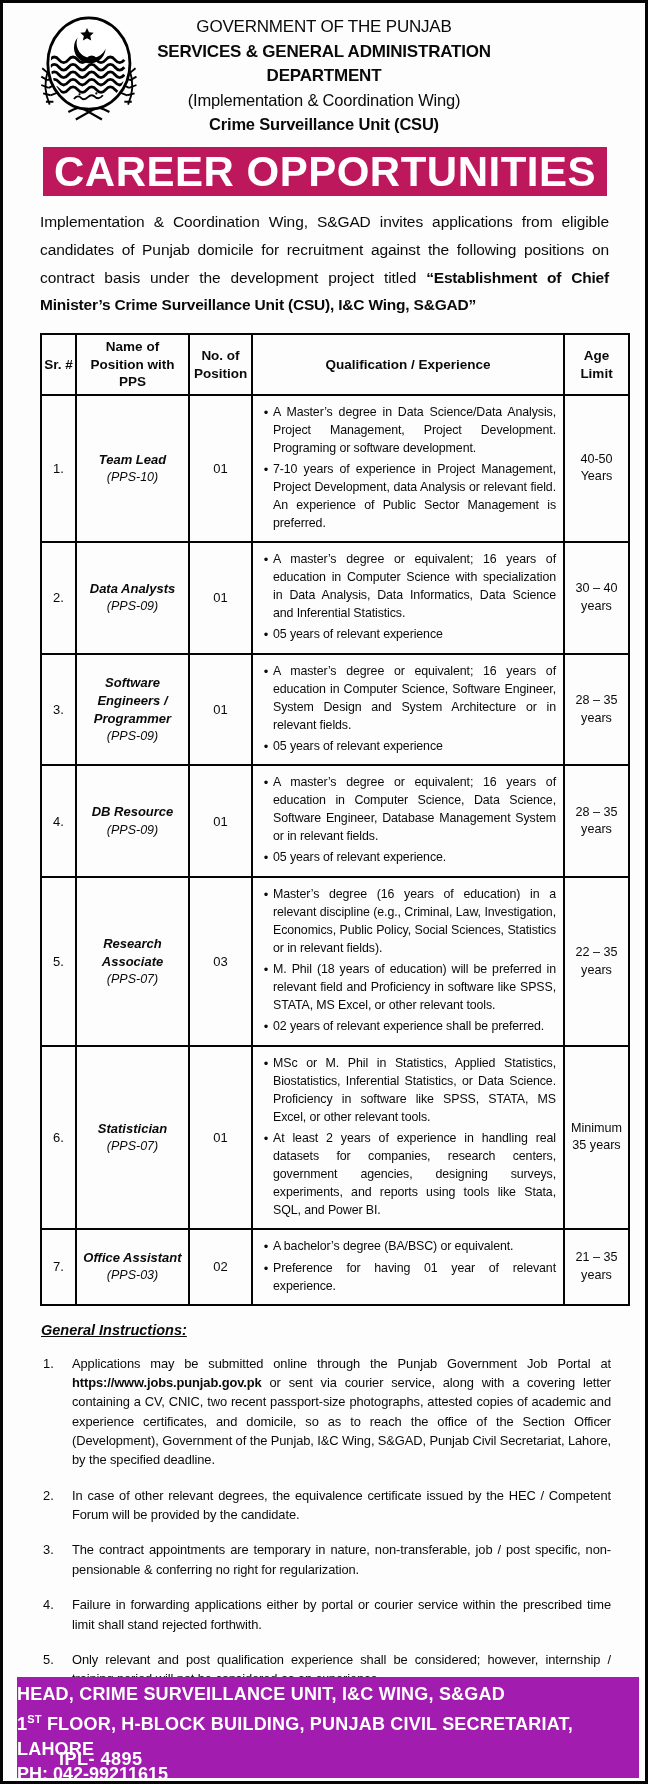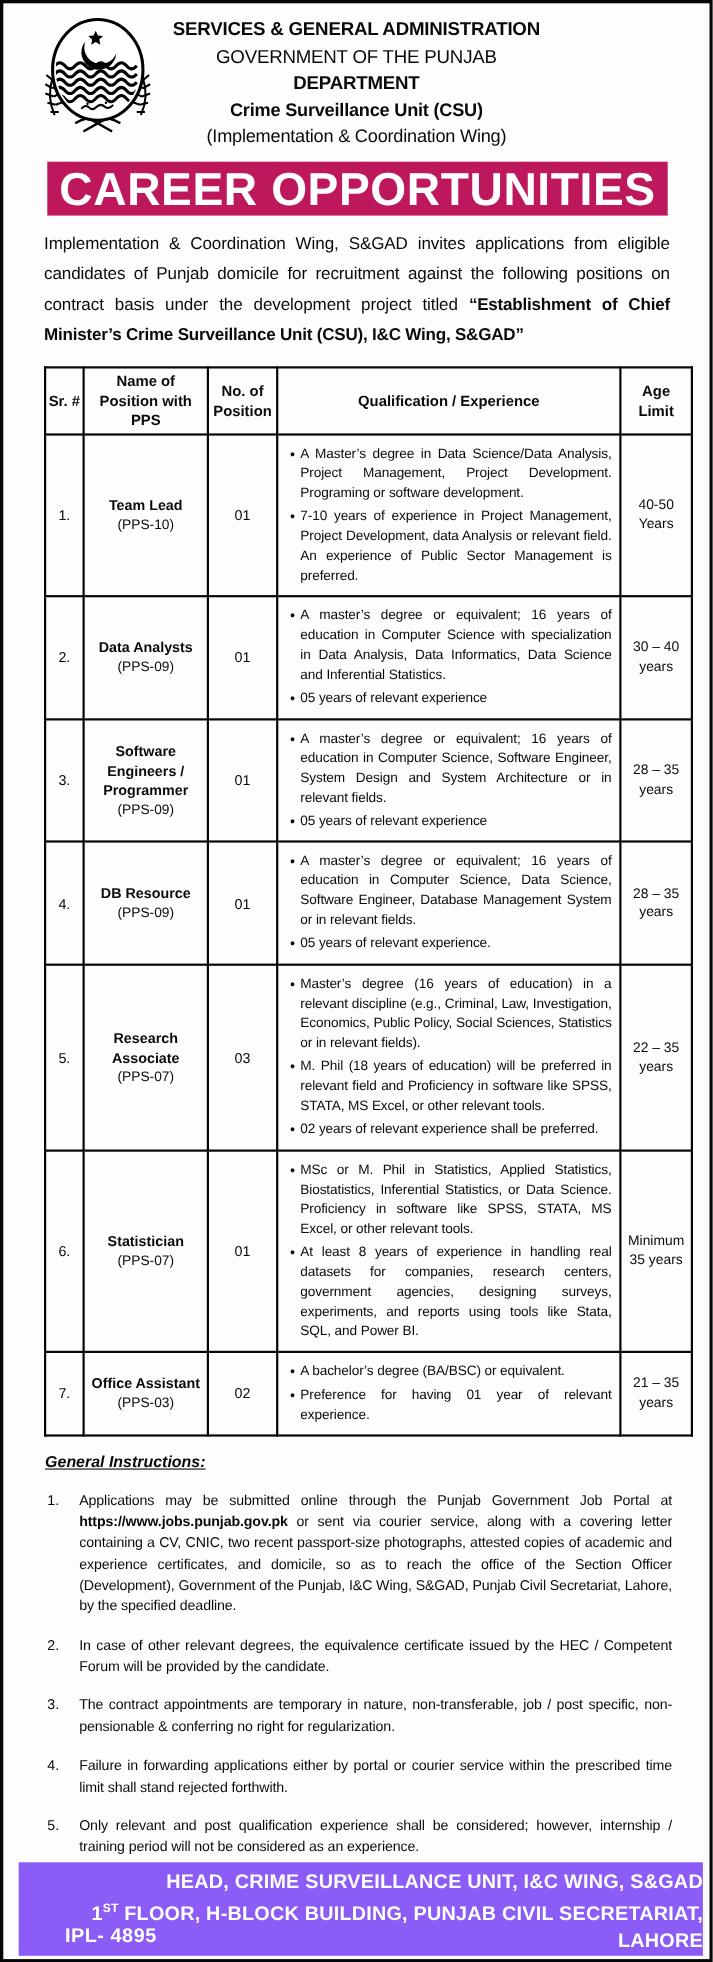--- a/index.html
+++ b/index.html
@@ -41,21 +41,21 @@
     width:588px; table-layout:fixed; font-size:12.4px;
   }
   table.positions th, table.positions td { border:2px solid #050505; vertical-align:middle; }
   table.positions th { font-size:13.5px; font-weight:bold; padding:3px 2px; line-height:1.3; }
   .col-sr  { width:35px; }
   .col-pos { width:113px; }
   .col-num { width:63px; }
   .col-qual{ width:312px; }
   .col-age { width:65px; }
   td.c-sr  { text-align:center; font-size:13px; }
-  td.c-pos { text-align:center; line-height:1.4; padding:2px; }
+  td.c-pos { text-align:center; line-height:1.4; padding:2px;font-style:italic; }
   td.c-pos .pos-name { font-weight:bold; font-size:13px; }
   td.c-pos .pos-pps  { font-size:12.5px; }
   td.c-num { text-align:center; font-size:13px; }
   td.c-age { text-align:center; font-size:12.6px; line-height:1.4; padding:2px; }
   td.c-qual{ padding:5px 7px 5px 6px; }
   ul.bullets { margin:0; padding:0; list-style:none; }
   ul.bullets li { display:flex; margin:3px 0; line-height:1.45; }
   ul.bullets li::before { content:"\2022"; flex:0 0 14px; text-align:center; font-size:13px; }
   ul.bullets .btxt { flex:1; text-align:justify; letter-spacing:-0.1px; }
   
@@ -66,22 +66,22 @@
   }
   ol.instructions {
     margin:12px 34px 0 40px; padding:0; list-style:none; counter-reset:inst;
     font-size:12.9px; line-height:1.5;
   }
   ol.instructions li { counter-increment:inst; display:flex; margin:16px 0 8px 0; }
   ol.instructions li::before { content:counter(inst) "."; flex:0 0 29px; }
   ol.instructions .itext { flex:1; text-align:justify; letter-spacing:-0.1px; }
   
   .footer {
-    position:absolute; left:14px; right:6px; bottom:3px; height:85px;
-    background:#8b5cf6; color:#fff; text-align:right;
+    position:absolute; left:14px; right:6px; bottom:3px; height:101px;
+    background:#a21caf; color:#fff; text-align:left;
     font-weight:bold; padding-top:5px; box-sizing:border-box;
   }
   .footer .f1 { font-size:18px; line-height:25px; letter-spacing:0.2px; }
   .footer .f2 { font-size:18px; line-height:25px; letter-spacing:0.2px; }
   .footer .f3 { font-size:18px; line-height:25px; }
   .footer sup { font-size:11px; }
   .ipl {
     position:absolute; left:42px; bottom:8px;
     font-size:18px; font-weight:bold; color:#fff; letter-spacing:0.5px;
   }
@@ -123,25 +123,25 @@
         <path d="M20 56 q5 -6 10 0 t10 0 t10 0 t10 0 t10 0 t10 0 t10 0 t10 0"></path>
         <path d="M20 64 q5 -6 10 0 t10 0 t10 0 t10 0 t10 0 t10 0 t10 0 t10 0"></path>
         <path d="M20 72 q5 -6 10 0 t10 0 t10 0 t10 0 t10 0 t10 0 t10 0 t10 0"></path>
         <path d="M20 80 q5 -6 10 0 t10 0 t10 0 t10 0 t10 0 t10 0 t10 0 t10 0"></path>
       </g>
 
       <path d="M46 90 q4 -5 8 -1 q3 3 7 -1 q4 -4 8 0 q4 3 8 -2" fill="none" stroke="#000" stroke-width="2"></path>
       <circle cx="52" cy="85" r="1.2" fill="#000"></circle>
         <circle cx="70" cy="84" r="1.2" fill="#000"></circle>
     </svg>
+    <div class="mast-line m1">GOVERNMENT OF THE PUNJAB</div>
     <div class="mast-line m2">SERVICES &amp; GENERAL ADMINISTRATION</div>
-    <div class="mast-line m1">GOVERNMENT OF THE PUNJAB</div>
     <div class="mast-line m3">DEPARTMENT</div>
+    <div class="mast-line m4">(Implementation &amp; Coordination Wing)</div>
     <div class="mast-line m5">Crime Surveillance Unit (CSU)</div>
-    <div class="mast-line m4">(Implementation &amp; Coordination Wing)</div>
   </div>
 
   <div class="banner">CAREER OPPORTUNITIES</div>
 
   <p class="intro"><span>Implementation &amp; Coordination Wing, S&amp;GAD invites applications from eligible candidates of Punjab domicile for recruitment against the following positions on contract basis under the development project titled </span><b>“Establishment of Chief Minister’s Crime Surveillance Unit (CSU), I&amp;C Wing, S&amp;GAD”</b></p>
 
   <table class="positions">
     <colgroup>
       <col class="col-sr">
         <col class="col-pos">
@@ -263,21 +263,21 @@
           <div class="pos-name">Statistician</div>
           <div class="pos-pps">(PPS-07)</div>
         </td>
         <td class="c-num">01</td>
         <td class="c-qual">
           <ul class="bullets">
             <li>
                 <span class="btxt">MSc or M. Phil in Statistics, Applied Statistics, Biostatistics, Inferential Statistics, or Data Science. Proficiency in software like SPSS, STATA, MS Excel, or other relevant tools.</span>
               </li>
             <li>
-                <span class="btxt">At least 8 years of experience in handling real datasets for companies, research centers, government agencies, designing surveys, experiments, and reports using tools like Stata, SQL, and Power BI.</span>
+                <span class="btxt">At least 2 years of experience in handling real datasets for companies, research centers, government agencies, designing surveys, experiments, and reports using tools like Stata, SQL, and Power BI.</span>
               </li>
           </ul>
         </td>
         <td class="c-age">Minimum 35 years</td>
       </tr>
       <tr>
         <td class="c-sr">7.</td>
         <td class="c-pos">
           <div class="pos-name">Office Assistant</div>
           <div class="pos-pps">(PPS-03)</div>

